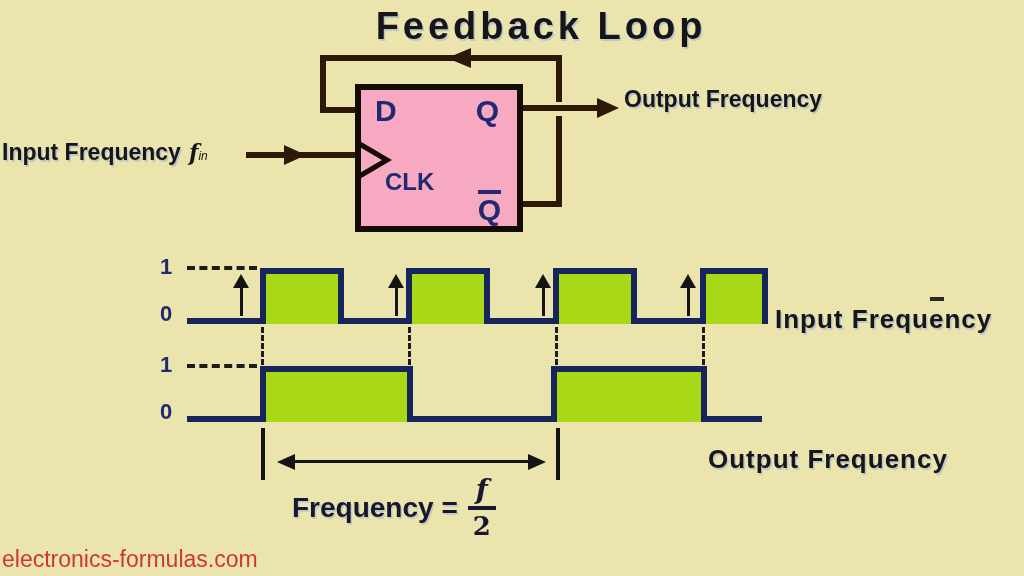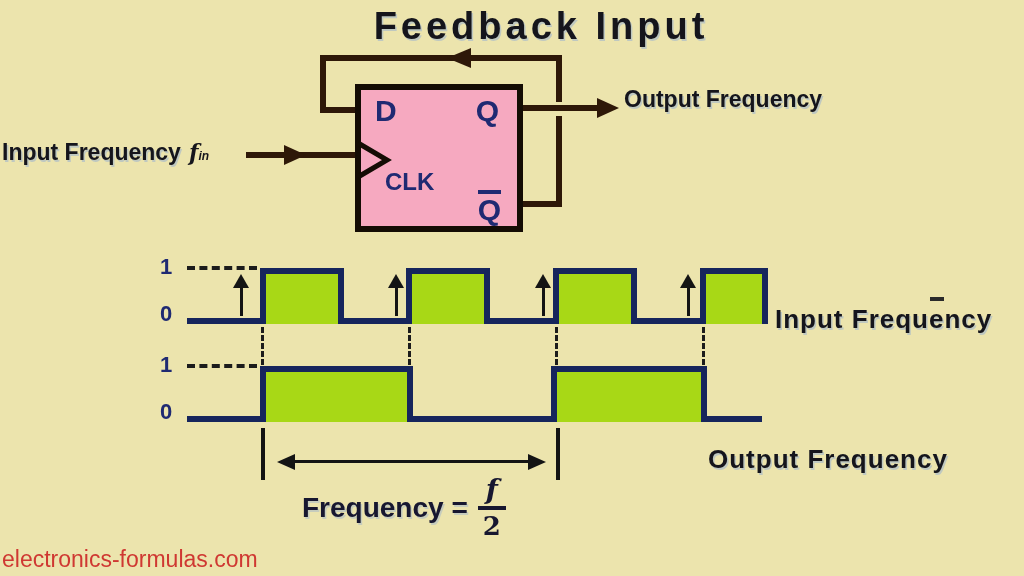--- a/index.html
+++ b/index.html
@@ -39,21 +39,21 @@
   .ah-right{width:0;height:0;border-top:10px solid transparent;border-bottom:10px solid transparent;
             border-left:22px solid var(--wire);}
   .ah-left{width:0;height:0;border-top:10px solid transparent;border-bottom:10px solid transparent;
            border-right:24px solid var(--wire);}
 
   
   .sig-row{display:flex;align-items:center;gap:8px;}
   .sig-main{font-size:23px;}
   .math{font-family:"DejaVu Serif",serif;font-style:italic;font-weight:bold;color:var(--text-dark);line-height:1;}
   .fin{font-size:22px;}
-  .fin-sub{font-size:12px;font-style:italic;font-weight:bold;color:var(--text-dark);}
+  .fin-sub{font-size:12px;font-style:italic;font-weight:normal;color:var(--text-dark);}
   .fout{font-size:40px;}
   .fout-suffix{font-size:29px;font-family:"DejaVu Serif",serif;font-weight:bold;font-style:normal;color:var(--text-dark);}
 
   
   .lvl{font-size:22px;}
   .pulse{background:var(--wave-green);border:6px solid var(--wave-outline);border-bottom:none;box-sizing:border-box;}
   .baseline{height:6px;background:var(--wave-outline);}
   .dash-h{height:0;border-top:4px dashed #1c1c1c;}
   .dash-v{width:0;border-left:3px dashed #1c1c1c;}
   .tick-v{width:4px;background:#141414;}
@@ -78,21 +78,21 @@
             padding-top:3px;color:#171730;}
 
   .watermark{font-size:23px;color:var(--watermark-red);line-height:1;}
   .stray{width:14px;height:4px;background:#2a2a2a;}
 </style>
 </head>
 <body>
 
 <div id="stage">
 
-  <div class="abs title blacktext">Feedback Input</div>
+  <div class="abs title blacktext">Feedback Loop</div>
 
   <div class="abs wire" style="left:320px;top:55px;width:242px;height:6px;"></div>
   <div class="abs ah-left" style="left:447px;top:48px;"></div>
   <div class="abs wire" style="left:320px;top:55px;width:6px;height:58px;"></div>
   <div class="abs wire" style="left:320px;top:107px;width:40px;height:6px;"></div>
   <div class="abs wire" style="left:556px;top:55px;width:6px;height:47px;"></div>
   <div class="abs wire" style="left:556px;top:116px;width:6px;height:91px;"></div>
   <div class="abs wire" style="left:518px;top:201px;width:44px;height:6px;"></div>
   <div class="abs wire" style="left:518px;top:105px;width:82px;height:6px;"></div>
   <div class="abs ah-right" style="left:597px;top:98px;"></div>
@@ -161,21 +161,21 @@
   <div class="abs pulse" style="left:551px;top:366px;width:156px;height:56px;"></div>
 
   <div class="abs tick-v" style="left:261px;top:428px;height:52px;"></div>
   <div class="abs tick-v" style="left:556px;top:428px;height:52px;"></div>
   <div class="abs p-head-l" style="left:277px;top:454px;"></div>
   <div class="abs p-line" style="left:292px;top:460px;width:240px;"></div>
   <div class="abs p-head-r" style="left:528px;top:454px;"></div>
 
   <div class="abs blacktext wave-name" style="left:708px;top:446px;">Output Frequency</div>
 
-  <div class="abs formula" style="left:302px;top:476px;">
+  <div class="abs formula" style="left:292px;top:476px;">
     <span class="formula-label">Frequency =</span>
     <span class="fraction">
       <span class="frac-num">f</span>
       <span class="frac-den">2</span>
     </span>
   </div>
 
   <div class="abs watermark" style="left:2px;top:548px;">electronics-formulas.com</div>
 
 </div>

